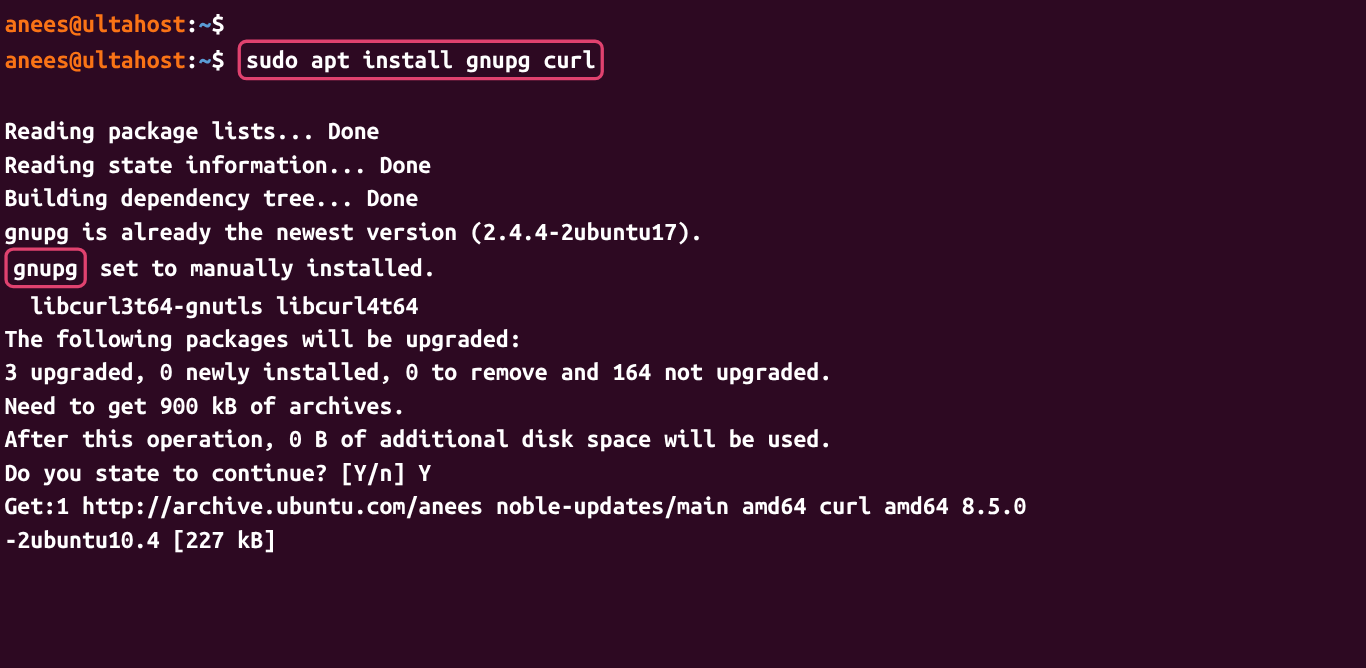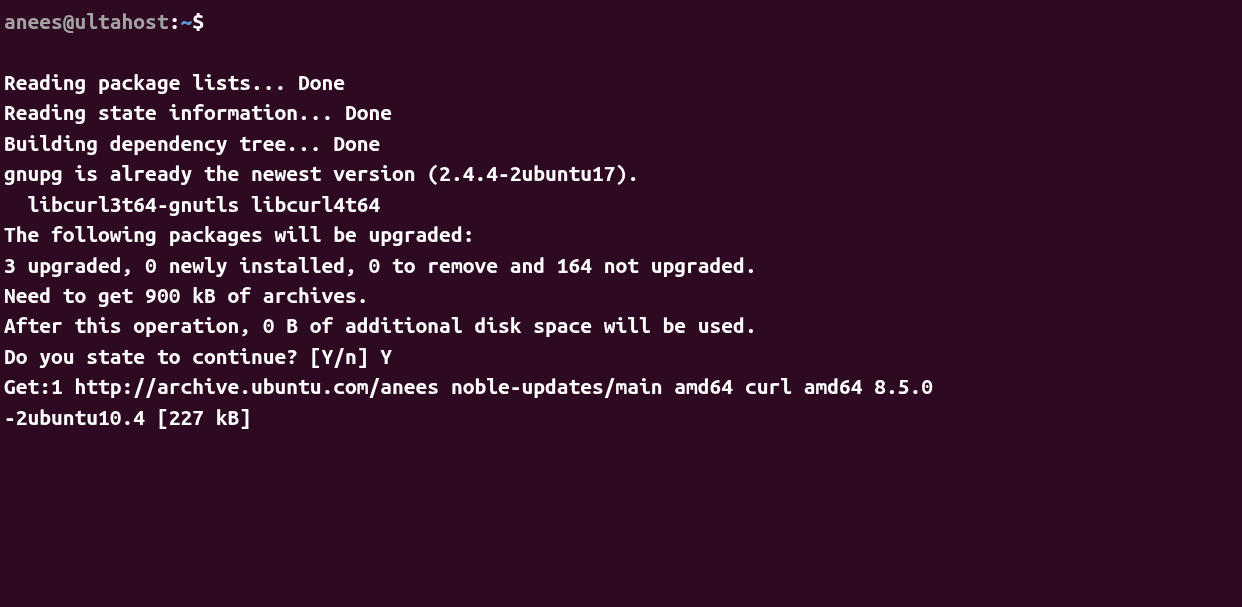--- a/index.html
+++ b/index.html
@@ -13,21 +13,21 @@
       font-family: 'Ubuntu Mono', 'Courier New', monospace;
       font-size: 21px;
       line-height: 1.45;
       padding: 6px 4px;
       width: 1242px;
       height: 607px;
       overflow: hidden;
       font-weight: 600;
     }
     .prompt-user {
-      color: #a3a3a3;
+      color: #f97316;
     }
     .prompt-path {
       color: #5a9cd6;
     }
     .prompt-dollar {
       color: #ffffff;
     }
     .highlight-box {
       border: 3px solid #e0426f;
       border-radius: 8px;
@@ -43,28 +43,30 @@
       white-space: pre;
     }
   </style>
 </head>
 <body>
 
 <div>
 
   <div class="line"><span class="prompt-user">anees@ultahost</span><span class="prompt-dollar">:</span><span class="prompt-path">~</span><span class="prompt-dollar">$</span></div>
 
+  <div class="line"><span class="prompt-user">anees@ultahost</span><span class="prompt-dollar">:</span><span class="prompt-path">~</span><span class="prompt-dollar">$</span> <span class="highlight-box">sudo apt install gnupg curl</span></div>
 
   <div class="line">&nbsp;</div>
 
   <div class="line">Reading package lists... Done</div>
   <div class="line">Reading state information... Done</div>
   <div class="line">Building dependency tree... Done</div>
   <div class="line">gnupg is already the newest version (2.4.4-2ubuntu17).</div>
 
+  <div class="line"><span class="highlight-box">gnupg</span><span> set to manually installed.</span></div>
 
   <div class="line">  libcurl3t64-gnutls libcurl4t64</div>
   <div class="line">The following packages will be upgraded:</div>
 
 
   <div class="line">3 upgraded, 0 newly installed, 0 to remove and 164 not upgraded.</div>
   <div class="line">Need to get 900 kB of archives.</div>
   <div class="line">After this operation, 0 B of additional disk space will be used.</div>
   <div class="line">Do you state to continue? [Y/n] Y</div>
   <div class="line">Get:1 http://archive.ubuntu.com/anees noble-updates/main amd64 curl amd64 8.5.0</div>

